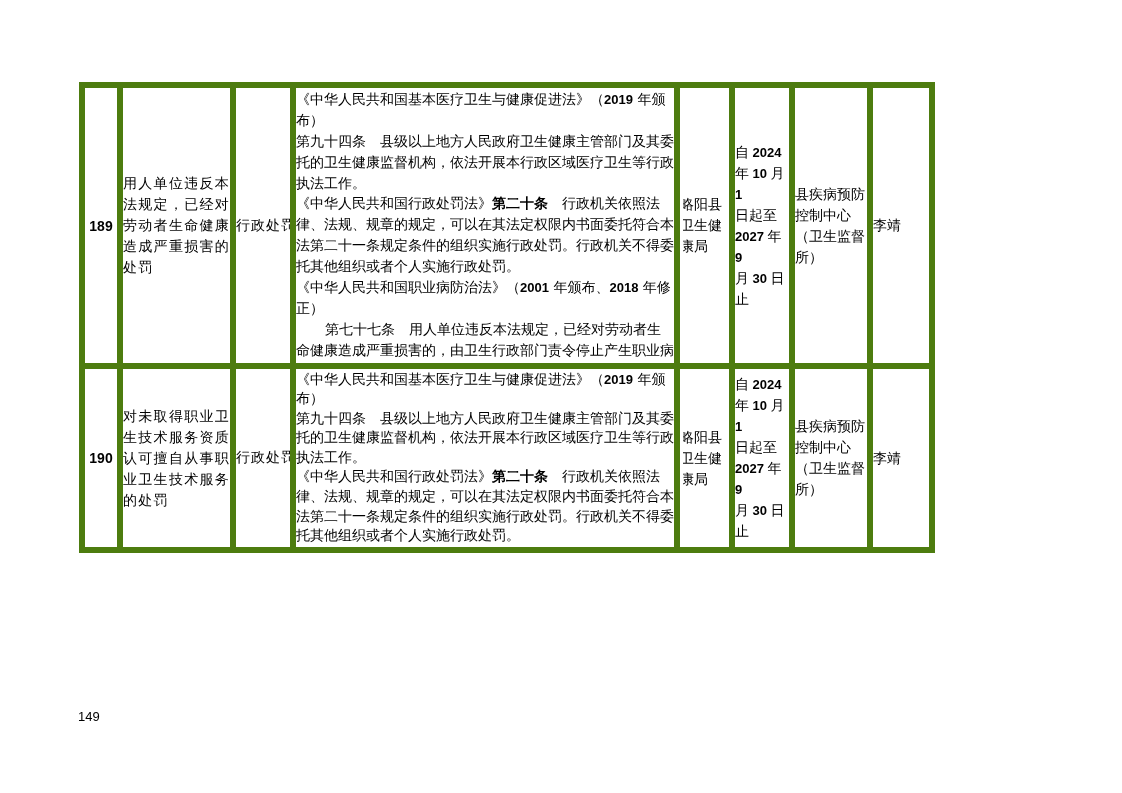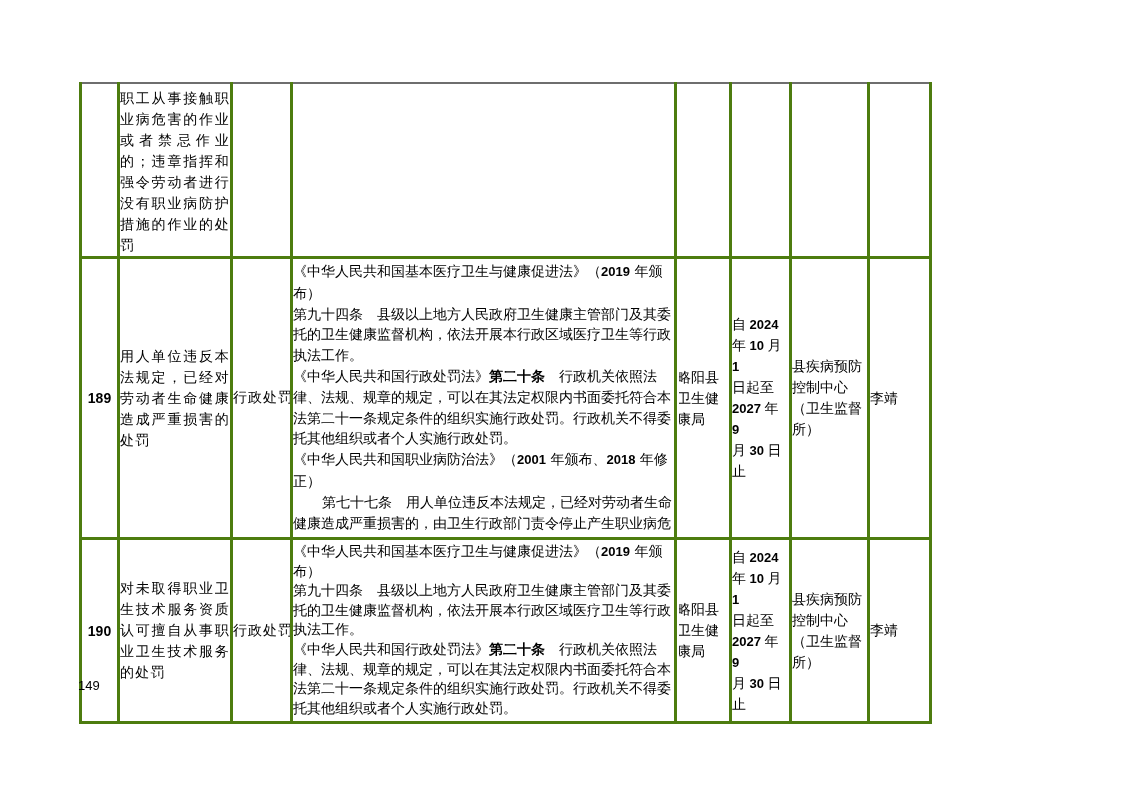--- a/index.html
+++ b/index.html
@@ -15,21 +15,21 @@
   }
   table.grid {
     position: absolute;
     left: 79px;
     top: 82px;
     width: 850px;
     border-collapse: collapse;
     table-layout: fixed;
   }
   .grid td {
-    border: 3px solid #4d7c0f;
+    border: 6px solid #4d7c0f;
     font-size: 14px;
     vertical-align: middle;
     padding: 0;
     overflow: hidden;
   }
   tr.r0 td { border-top: 2px solid #6e6e6e; }
   tr.r0 { height: 151px; }
   tr.r1 { height: 281px; }
   tr.r2 { height: 184px; }
 
@@ -71,21 +71,21 @@
     text-align: left;
     white-space: pre-line;
     line-height: 21px;
   }
   .c-period { word-spacing: -1px; font-size: 13.5px; }
   .c-org { font-size: 13.5px; }
   .c-auth { font-size: 13.5px; border-radius: 13px; }
   .pageno {
     position: absolute;
     left: 78px;
-    top: 678px;
+    top: 709px;
     font-family: "Liberation Sans", "DejaVu Sans", sans-serif;
     font-size: 13px;
     color: #000;
   }
 </style>
 </head>
 <body>
 
 <div class="page">
 
@@ -95,32 +95,20 @@
       <col style="width:113px">
       <col style="width:60px">
       <col style="width:384px">
       <col style="width:55px">
       <col style="width:60px">
       <col style="width:78px">
       <col style="width:62px">
     </colgroup>
 
     <tbody>
-        <tr class="r0">
-      <td class="c-num"></td>
-      <td class="c-item v-top">职工从事接触职业病危害的作业或者禁忌作业的；违章指挥和强令劳动者进行没有职业病防护措施的作业的处罚</td>
-      <td class="c-type"></td>
-      <td class="c-legal">
-        <div class="legal"></div>
-      </td>
-      <td class="c-center c-auth"></td>
-      <td class="c-center c-period numfix"></td>
-      <td class="c-center c-org"></td>
-      <td class="c-center"></td>
-    </tr>
 
     <tr class="r1">
       <td class="c-num">189</td>
       <td class="c-item">用人单位违反本法规定，已经对劳动者生命健康造成严重损害的处罚</td>
       <td class="c-type">行政处罚</td>
       <td class="c-legal">
         <div class="legal legal-189 numfix">
               <p class="lp"><span>《中华人民共和国基本医疗卫生与健康促进法》（<span class="d">2019</span> 年颁布）</span></p>
               <p class="lp"><span>第九十四条　县级以上地方人民政府卫生健康主管部门及其委托的卫生健康监督机构，依法开展本行政区域医疗卫生等行政执法工作。</span></p>
               <p class="lp"><span>《中华人民共和国行政处罚法》</span><span class="b">第二十条</span><span>　行政机关依照法律、法规、规章的规定，可以在其法定权限内书面委托符合本法第二十一条规定条件的组织实施行政处罚。行政机关不得委托其他组织或者个人实施行政处罚。</span></p>

